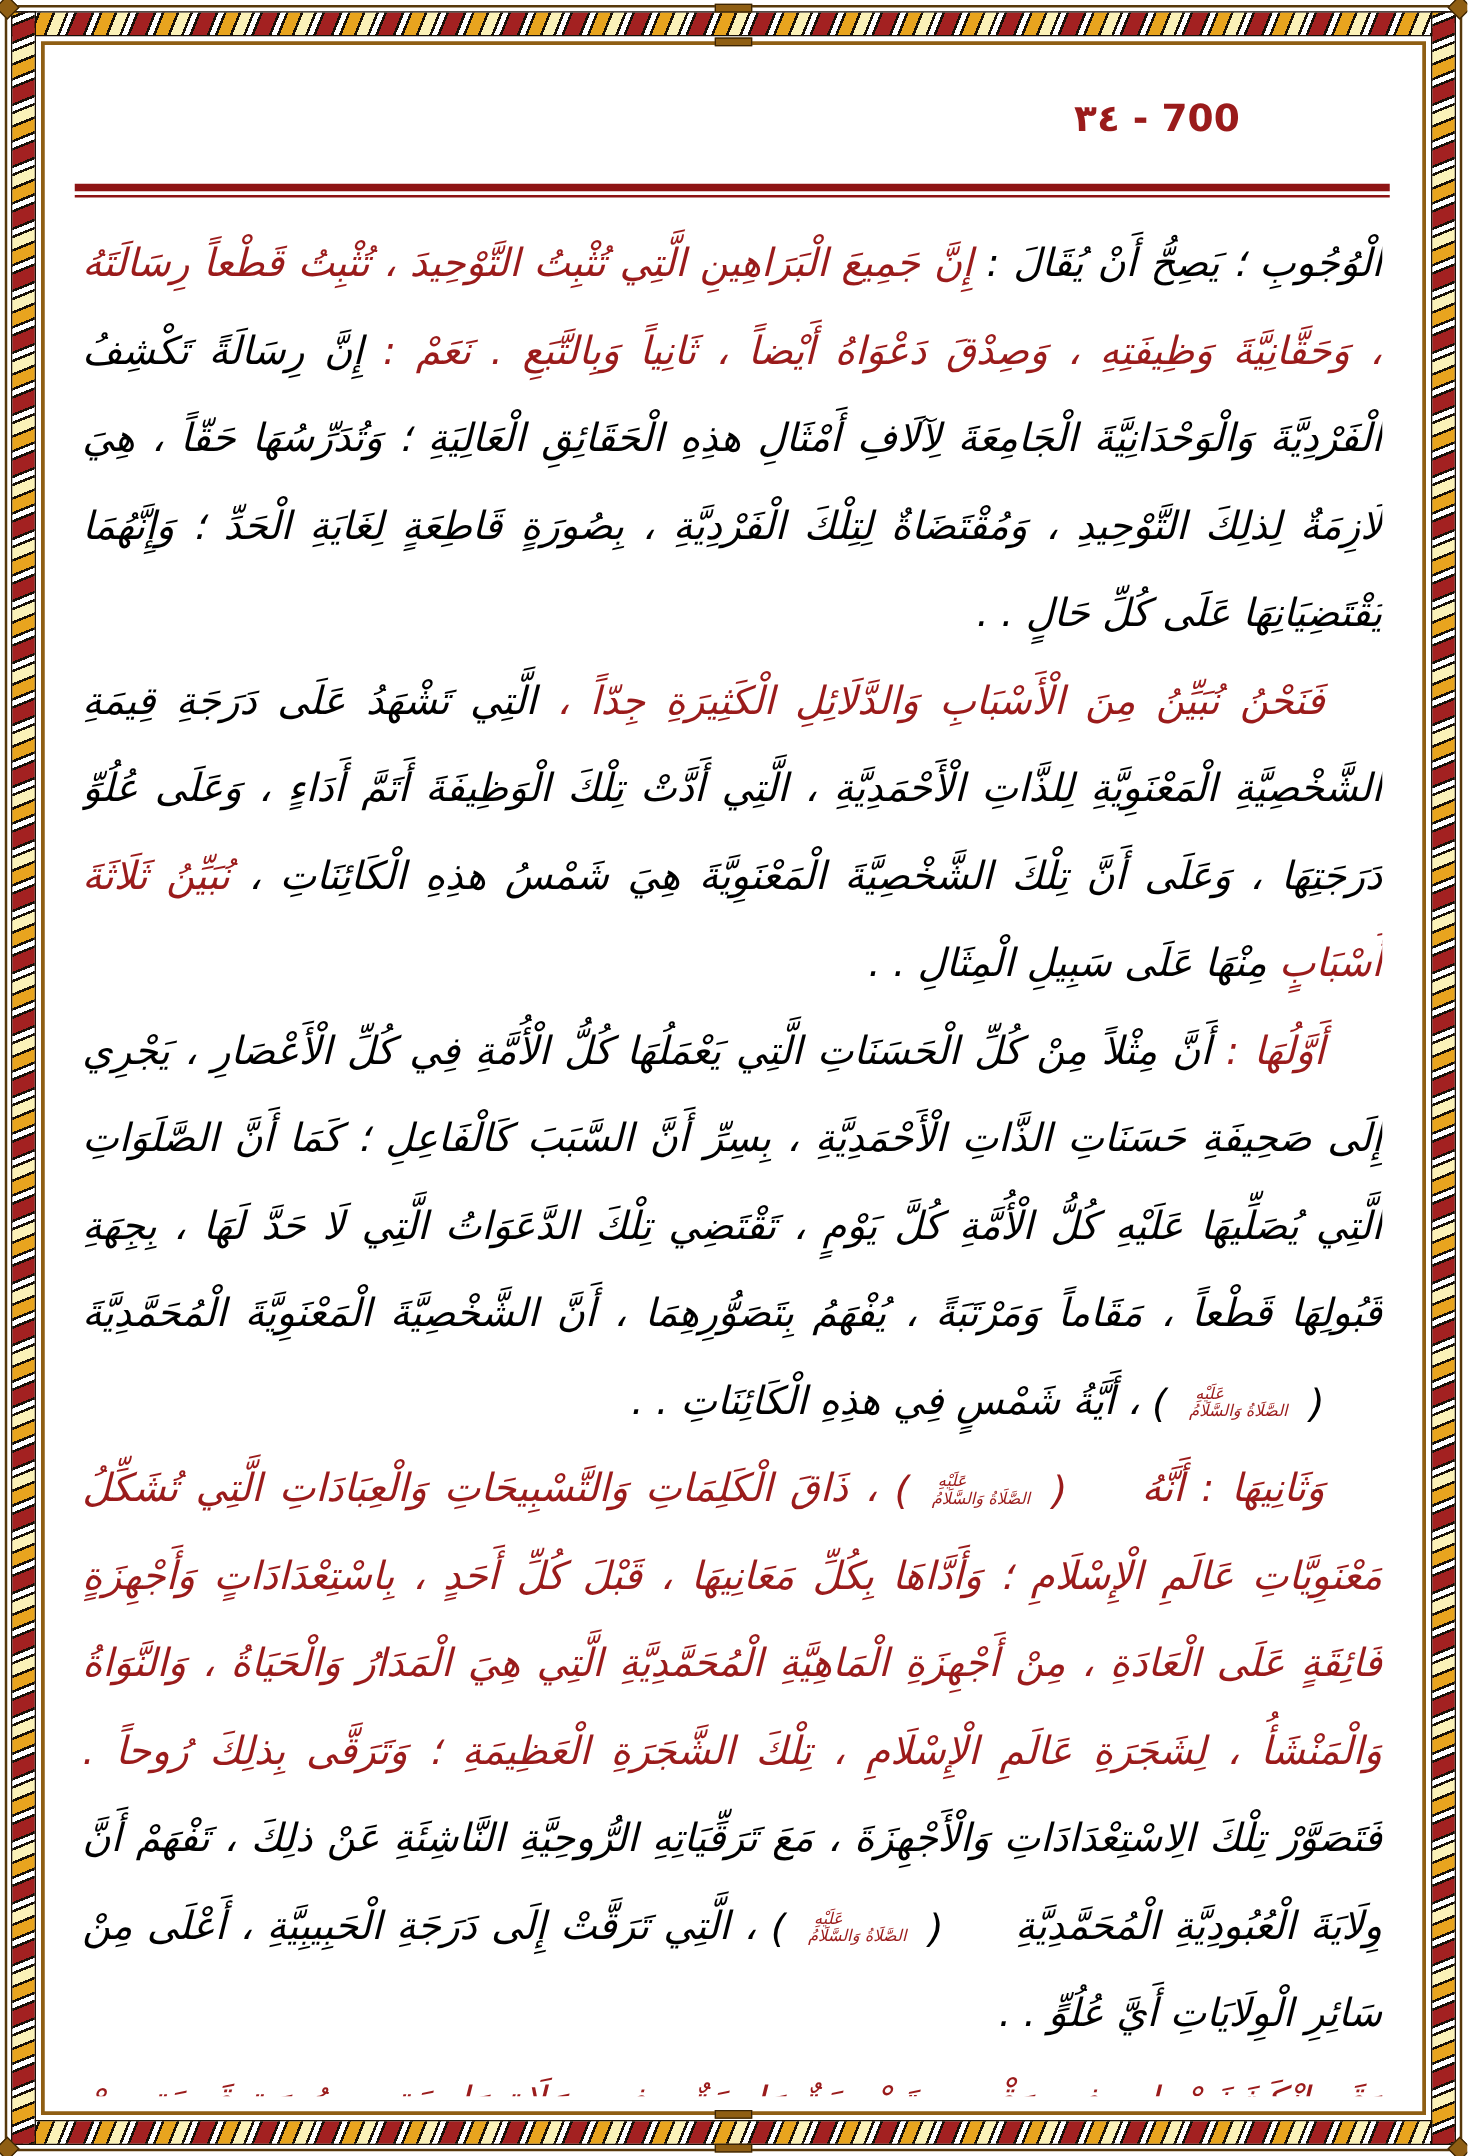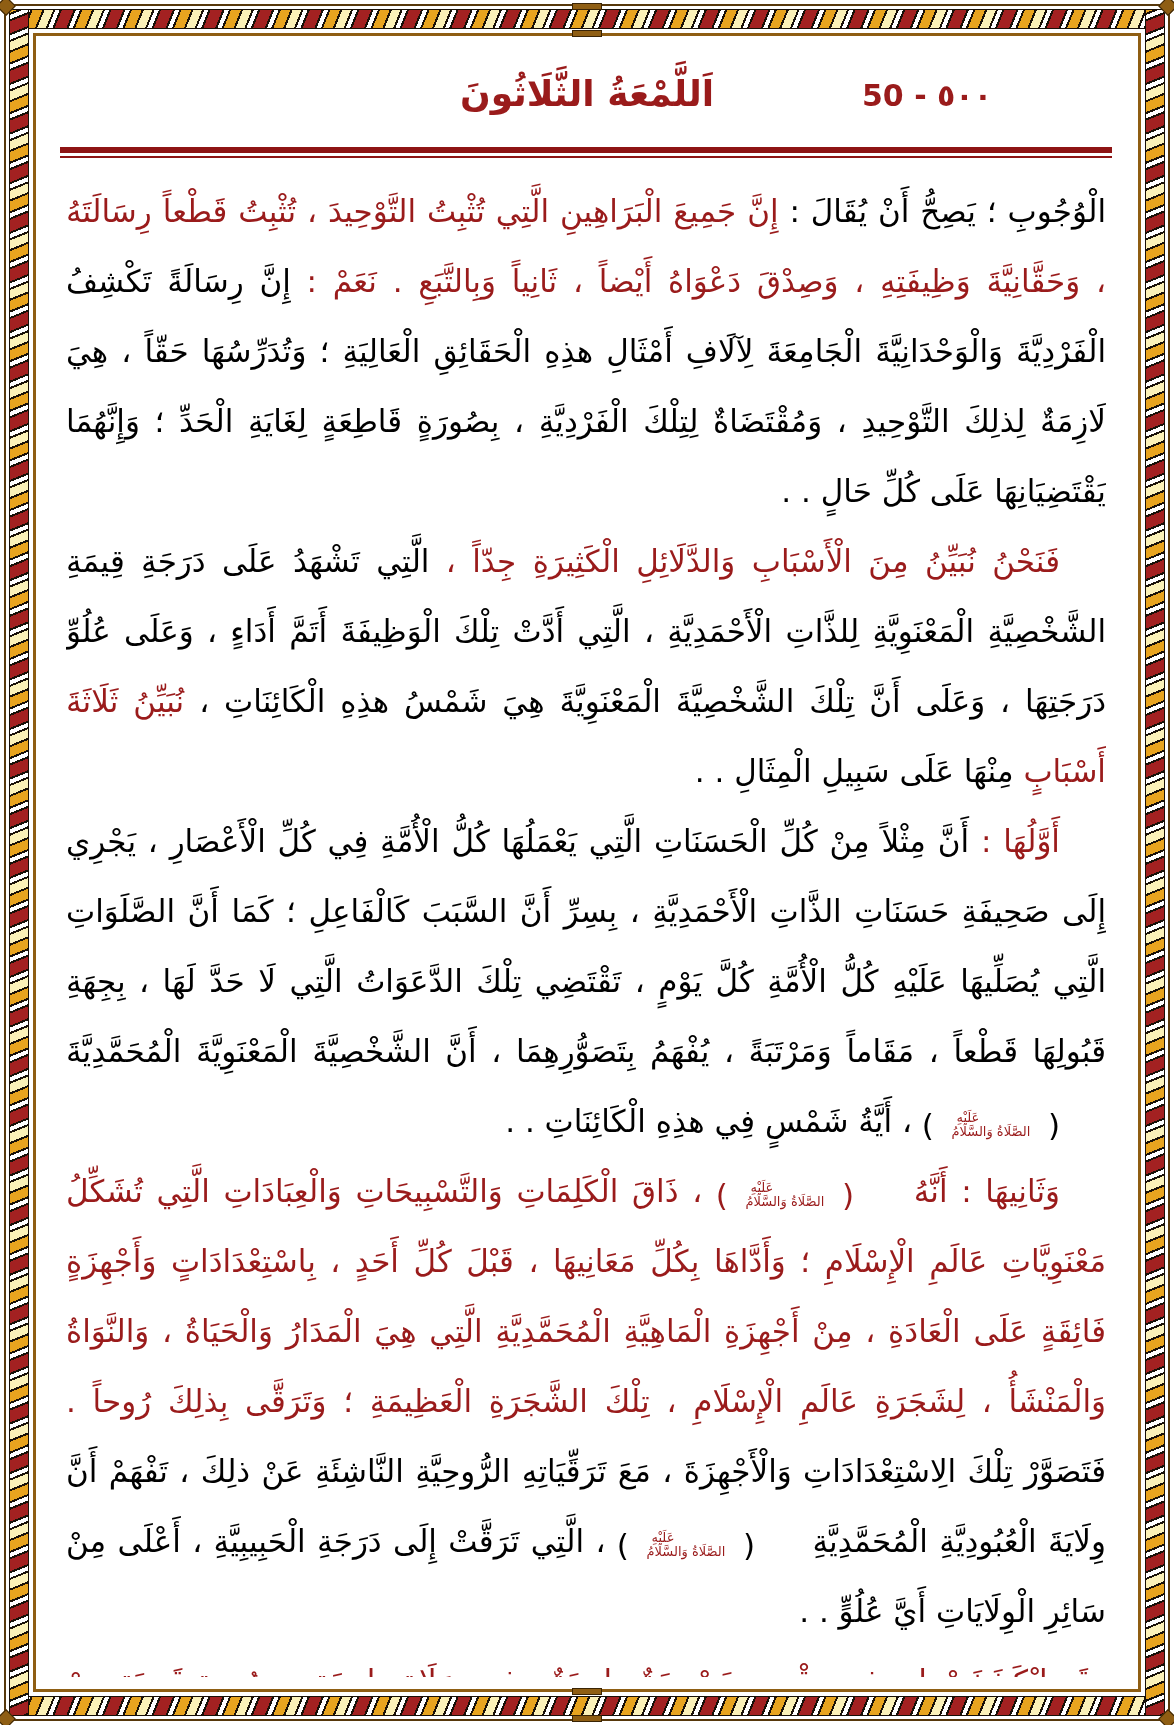--- a/index.html
+++ b/index.html
@@ -67,21 +67,21 @@
   .rule-thin{height:2px;background:var(--rule-red);margin-top:3px;}
 
   
   .body-text{
     position:absolute;top:176px;right:68px;left:66px;bottom:48px;
     overflow:hidden;
     font-size:31px;line-height:70px;
     text-align:justify;text-justify:inter-word;
     direction:rtl;color:#000;
   }
-  .para{margin:0;}
+  .para{margin:0;font-style:italic;}
   .para.indent{text-indent:46px;}
   .seg.red{color:var(--red);}
   .seg.black{color:#000;}
   .seal{display:inline-block;white-space:nowrap;vertical-align:middle;line-height:normal;}
   .seal.red .seal-paren{color:var(--red);}
   .seal.black .seal-paren{color:#000;}
   .seal-paren{font-size:31px;vertical-align:middle;}
   .seal-text{
     display:inline-block;width:80px;margin:0 17px;
     font-size:13px;line-height:14px;text-align:center;
@@ -101,22 +101,21 @@
   <div class="inner-line"></div>
   <div class="corner tl"></div>
   <div class="corner tr"></div>
   <div class="corner bl"></div>
   <div class="corner br"></div>
   <div class="tab t1"></div>
   <div class="tab t2"></div>
   <div class="tab b1"></div>
   <div class="tab b2"></div>
 
-  <div class="page-number">٥٠٠ - 50</div>
-  <div class="page-title">اَللَّمْعَةُ الثَّلَاثُونَ</div>
+  <div class="page-number">700 - ٣٤</div>
   <div class="rules">
     <div class="rule-thick"></div>
     <div class="rule-thin"></div>
   </div>
 
   <div class="body-text">
       <p class="para"><span class="seg black">الْوُجُوبِ ؛ يَصِحُّ أَنْ يُقَالَ : </span><span class="seg red">إِنَّ جَمِيعَ الْبَرَاهِينِ الَّتِي تُثْبِتُ التَّوْحِيدَ ، تُثْبِتُ قَطْعاً رِسَالَتَهُ ، وَحَقَّانِيَّةَ وَظِيفَتِهِ ، وَصِدْقَ دَعْوَاهُ أَيْضاً ، ثَانِياً وَبِالتَّبَعِ . نَعَمْ : </span><span class="seg black">إِنَّ رِسَالَةً تَكْشِفُ الْفَرْدِيَّةَ وَالْوَحْدَانِيَّةَ الْجَامِعَةَ لِآلَافِ أَمْثَالِ هذِهِ الْحَقَائِقِ الْعَالِيَةِ ؛ وَتُدَرِّسُهَا حَقّاً ، هِيَ لَازِمَةٌ لِذلِكَ التَّوْحِيدِ ، وَمُقْتَضَاةٌ لِتِلْكَ الْفَرْدِيَّةِ ، بِصُورَةٍ قَاطِعَةٍ لِغَايَةِ الْحَدِّ ؛ وَإِنَّهُمَا يَقْتَضِيَانِهَا عَلَى كُلِّ حَالٍ . .</span></p>
       <p class="para indent"><span class="seg red">فَنَحْنُ نُبَيِّنُ مِنَ الْأَسْبَابِ وَالدَّلَائِلِ الْكَثِيرَةِ جِدّاً ، </span><span class="seg black">الَّتِي تَشْهَدُ عَلَى دَرَجَةِ قِيمَةِ الشَّخْصِيَّةِ الْمَعْنَوِيَّةِ لِلذَّاتِ الْأَحْمَدِيَّةِ ، الَّتِي أَدَّتْ تِلْكَ الْوَظِيفَةَ أَتَمَّ أَدَاءٍ ، وَعَلَى عُلُوِّ دَرَجَتِهَا ، وَعَلَى أَنَّ تِلْكَ الشَّخْصِيَّةَ الْمَعْنَوِيَّةَ هِيَ شَمْسُ هذِهِ الْكَائِنَاتِ ، </span><span class="seg red">نُبَيِّنُ ثَلَاثَةَ أَسْبَابٍ </span><span class="seg black">مِنْهَا عَلَى سَبِيلِ الْمِثَالِ . .</span></p>
       <p class="para indent"><span class="seg red">أَوَّلُهَا : </span><span class="seg black">أَنَّ مِثْلاً مِنْ كُلِّ الْحَسَنَاتِ الَّتِي يَعْمَلُهَا كُلُّ الْأُمَّةِ فِي كُلِّ الْأَعْصَارِ ، يَجْرِي إِلَى صَحِيفَةِ حَسَنَاتِ الذَّاتِ الْأَحْمَدِيَّةِ ، بِسِرِّ أَنَّ السَّبَبَ كَالْفَاعِلِ ؛ كَمَا أَنَّ الصَّلَوَاتِ الَّتِي يُصَلِّيهَا عَلَيْهِ كُلُّ الْأُمَّةِ كُلَّ يَوْمٍ ، تَقْتَضِي تِلْكَ الدَّعَوَاتُ الَّتِي لَا حَدَّ لَهَا ، بِجِهَةِ قَبُولِهَا قَطْعاً ، مَقَاماً وَمَرْتَبَةً ، يُفْهَمُ بِتَصَوُّرِهِمَا ، أَنَّ الشَّخْصِيَّةَ الْمَعْنَوِيَّةَ الْمُحَمَّدِيَّةَ </span><span class="seal black"><span class="seal-paren">(</span><span class="seal-text">عَلَيْهِ الصَّلَاةُ وَالسَّلَامُ</span><span class="seal-paren">)</span></span><span class="seg black"> ، أَيَّةُ شَمْسٍ فِي هذِهِ الْكَائِنَاتِ . .</span></p>
       <p class="para indent"><span class="seg red">وَثَانِيهَا : أَنَّهُ </span><span class="seal red"><span class="seal-paren">(</span><span class="seal-text">عَلَيْهِ الصَّلَاةُ وَالسَّلَامُ</span><span class="seal-paren">)</span></span><span class="seg red"> ، ذَاقَ الْكَلِمَاتِ وَالتَّسْبِيحَاتِ وَالْعِبَادَاتِ الَّتِي تُشَكِّلُ مَعْنَوِيَّاتِ عَالَمِ الْإِسْلَامِ ؛ وَأَدَّاهَا بِكُلِّ مَعَانِيهَا ، قَبْلَ كُلِّ أَحَدٍ ، بِاسْتِعْدَادَاتٍ وَأَجْهِزَةٍ فَائِقَةٍ عَلَى الْعَادَةِ ، مِنْ أَجْهِزَةِ الْمَاهِيَّةِ الْمُحَمَّدِيَّةِ الَّتِي هِيَ الْمَدَارُ وَالْحَيَاةُ ، وَالنَّوَاةُ وَالْمَنْشَأُ ، لِشَجَرَةِ عَالَمِ الْإِسْلَامِ ، تِلْكَ الشَّجَرَةِ الْعَظِيمَةِ ؛ وَتَرَقَّى بِذلِكَ رُوحاً . </span><span class="seg black">فَتَصَوَّرْ تِلْكَ الِاسْتِعْدَادَاتِ وَالْأَجْهِزَةَ ، مَعَ تَرَقِّيَاتِهِ الرُّوحِيَّةِ النَّاشِئَةِ عَنْ ذلِكَ ، تَفْهَمْ أَنَّ وِلَايَةَ الْعُبُودِيَّةِ الْمُحَمَّدِيَّةِ </span><span class="seal black"><span class="seal-paren">(</span><span class="seal-text">عَلَيْهِ الصَّلَاةُ وَالسَّلَامُ</span><span class="seal-paren">)</span></span><span class="seg black"> ، الَّتِي تَرَقَّتْ إِلَى دَرَجَةِ الْحَبِيبِيَّةِ ، أَعْلَى مِنْ سَائِرِ الْوِلَايَاتِ أَيَّ عُلُوٍّ . .</span></p>

